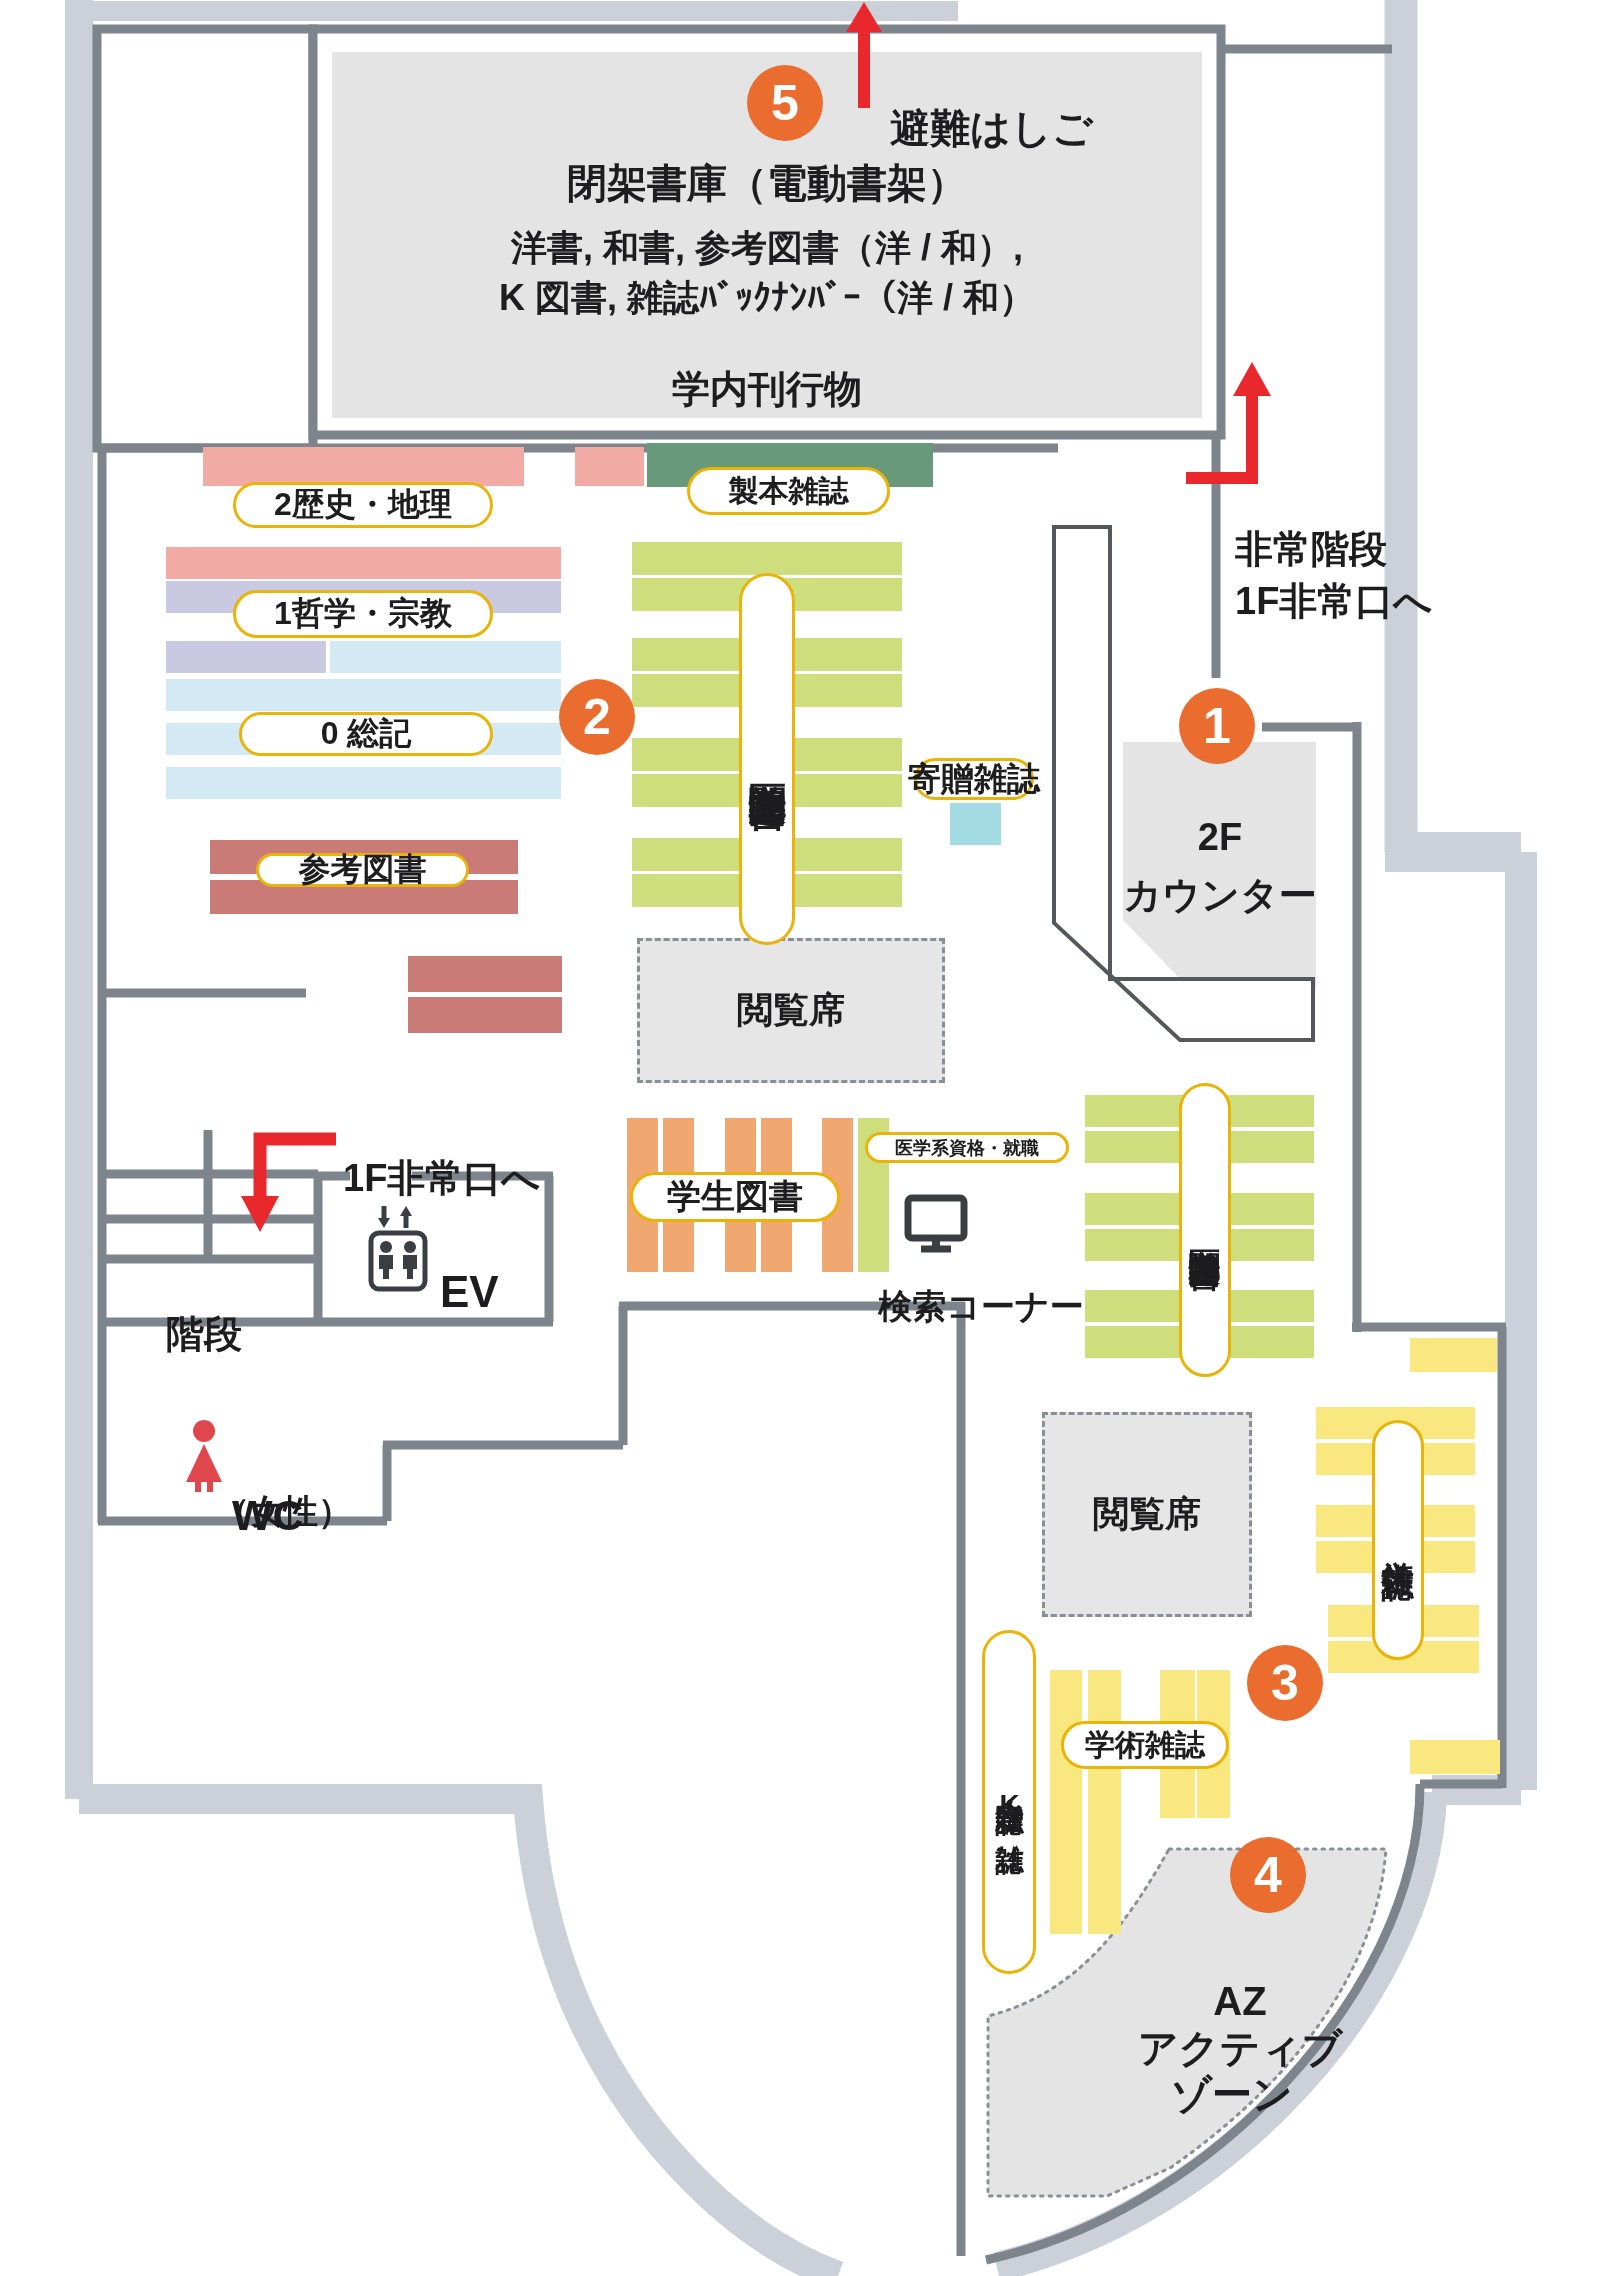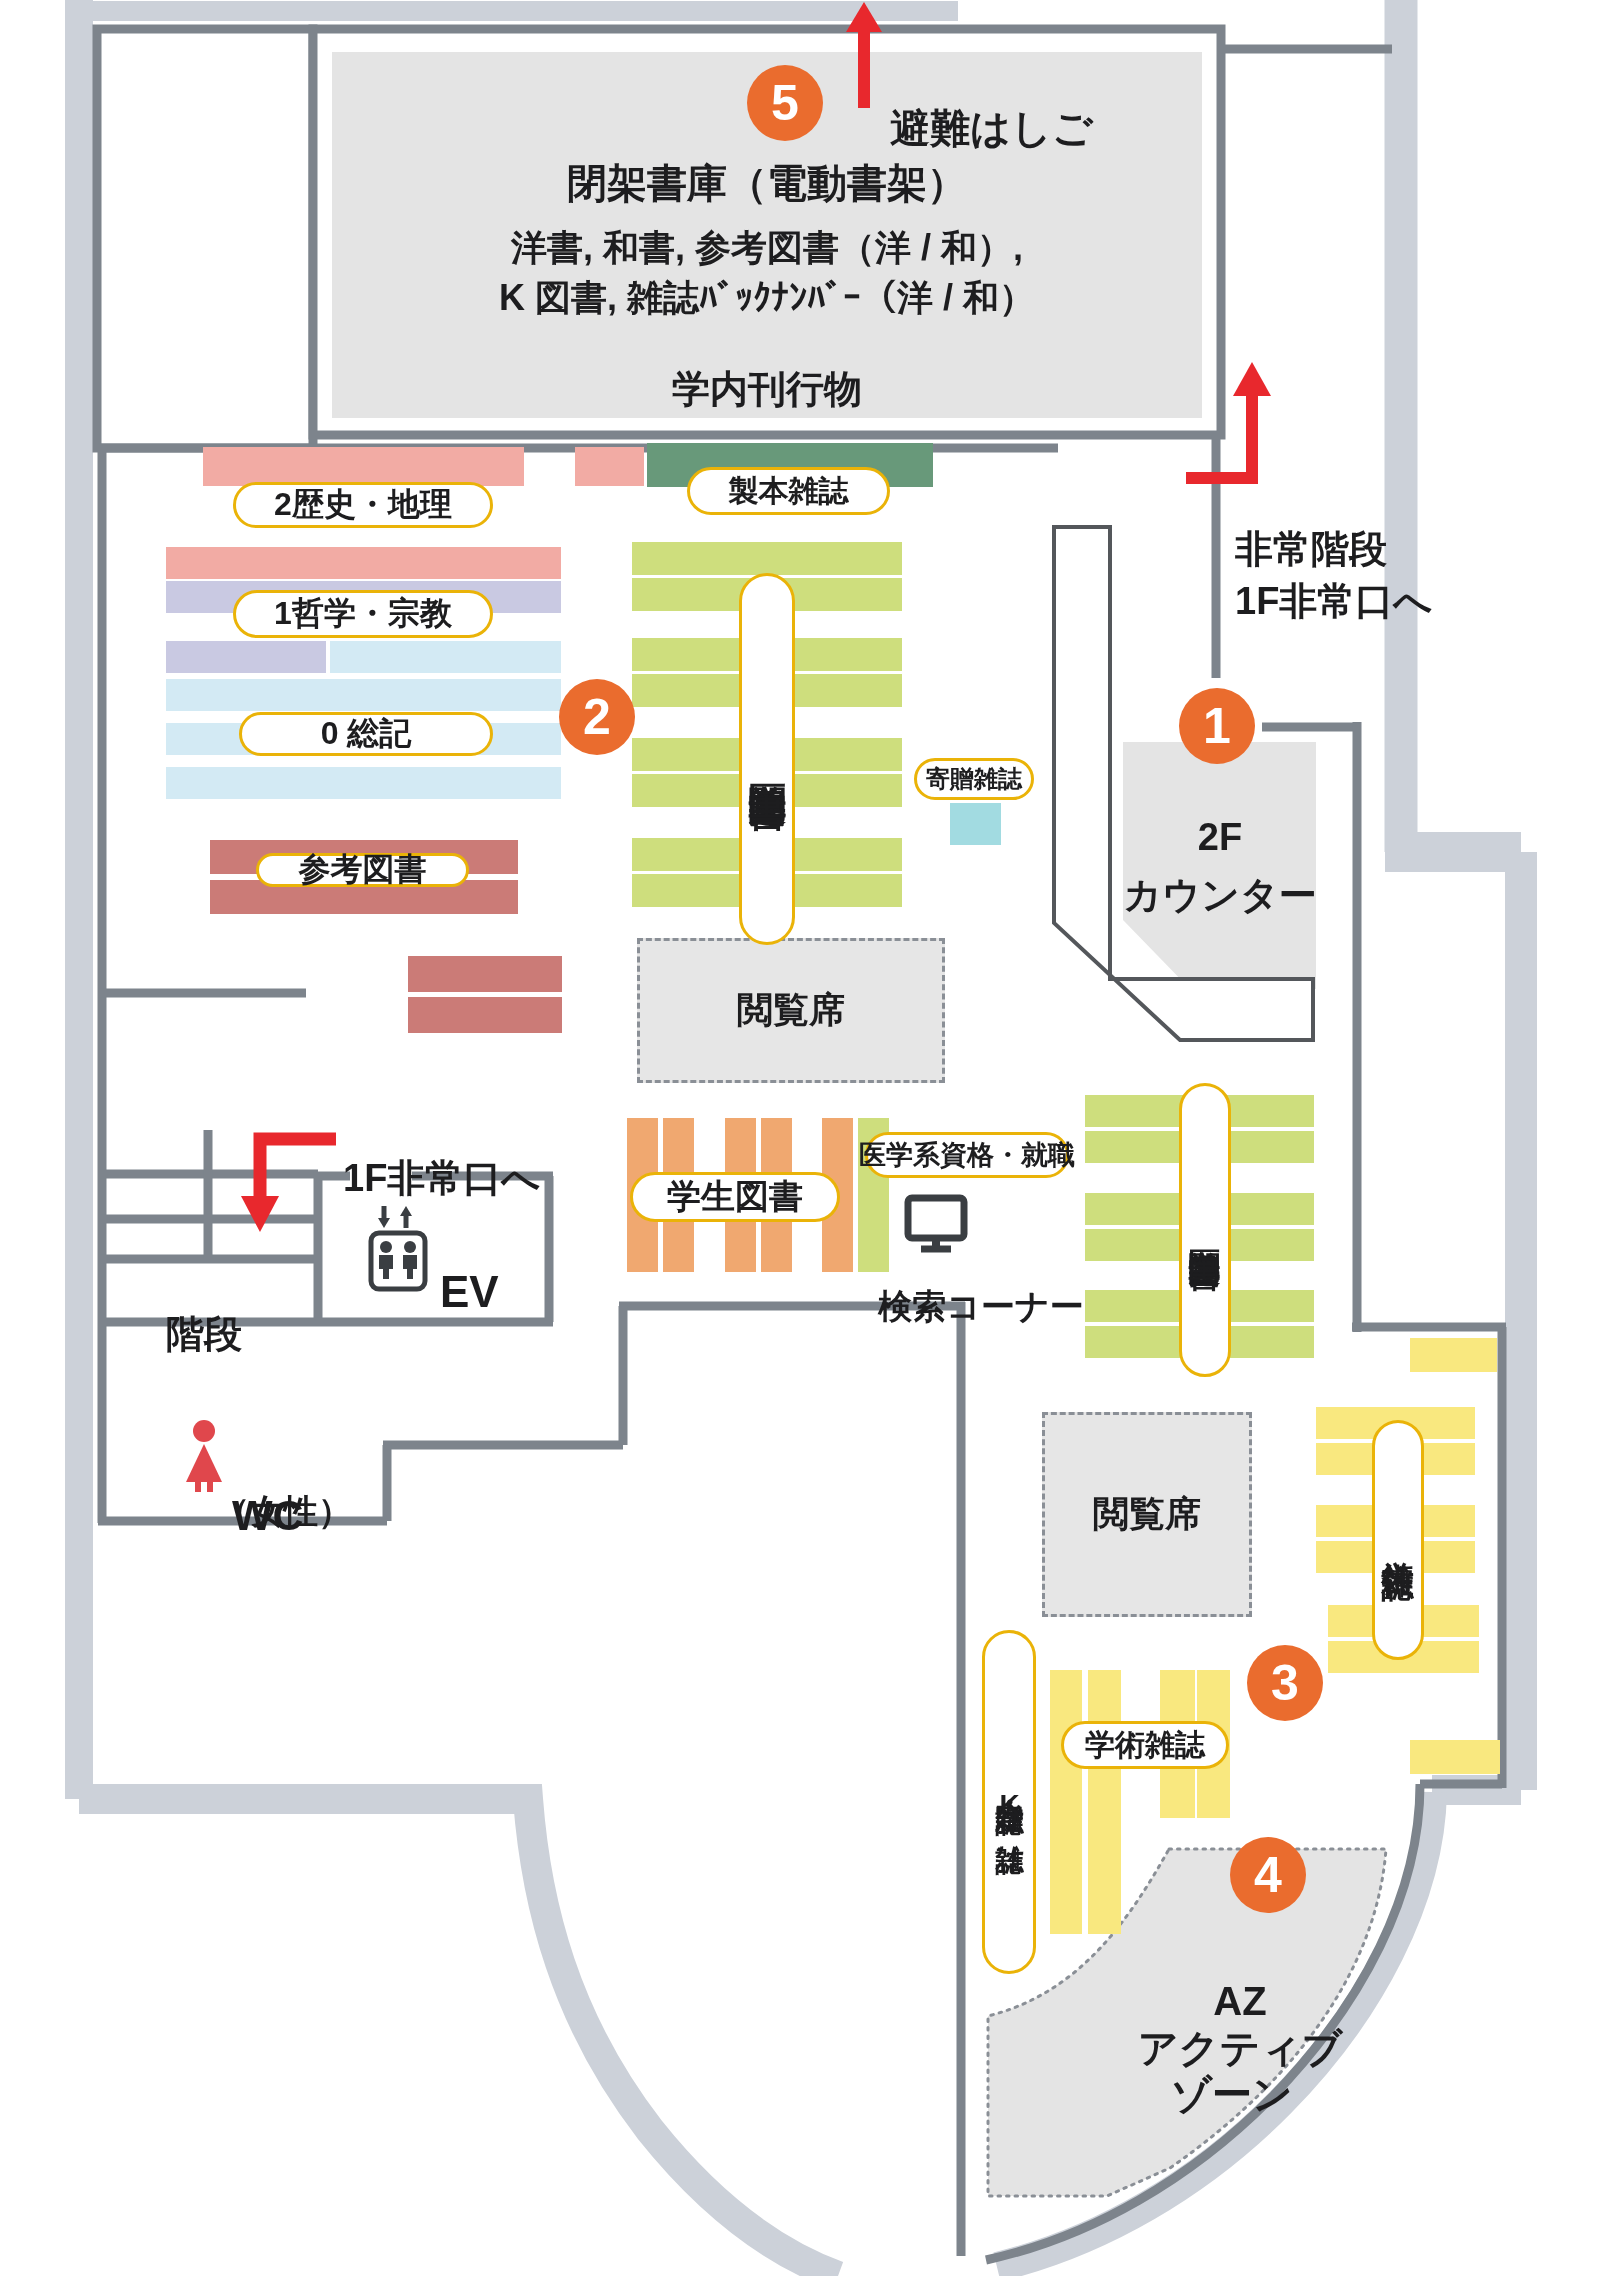--- a/index.html
+++ b/index.html
@@ -228,27 +228,27 @@
   </div>
   <div class="pill" style="left:256px;top:853px;width:213px;height:34px;font-size:32px">
     <span>参考図書</span>
   </div>
   <div class="pill" style="left:687px;top:467px;width:203px;height:48px;font-size:30px">
     <span>製本雑誌</span>
   </div>
   <div class="pill vpill" style="left:739px;top:573px;width:56px;height:372px;font-size:38px">
     <span>医学関連図書</span>
   </div>
-  <div class="pill" style="left:914px;top:758px;width:120px;height:42px;font-size:24px">
+  <div class="pill" style="left:914px;top:758px;width:120px;height:42px;font-size:33px">
     <span>寄贈雑誌</span>
   </div>
   <div class="pill" style="left:630px;top:1172px;width:210px;height:50px;font-size:34px">
     <span>学生図書</span>
   </div>
-  <div class="pill" style="left:865px;top:1132px;width:204px;height:46px;font-size:27px">
+  <div class="pill" style="left:865px;top:1132px;width:204px;height:31px;font-size:18px">
     <span>医学系資格・就職</span>
   </div>
   <div class="pill vpill" style="left:1179px;top:1083px;width:52px;height:294px;font-size:32px">
     <span>医学関連図書</span>
   </div>
   <div class="pill vpill" style="left:1372px;top:1420px;width:52px;height:240px;font-size:32px">
     <span>学術雑誌</span>
   </div>
   <div class="pill" style="left:1061px;top:1721px;width:168px;height:48px;font-size:30px">
     <span>学術雑誌</span>

